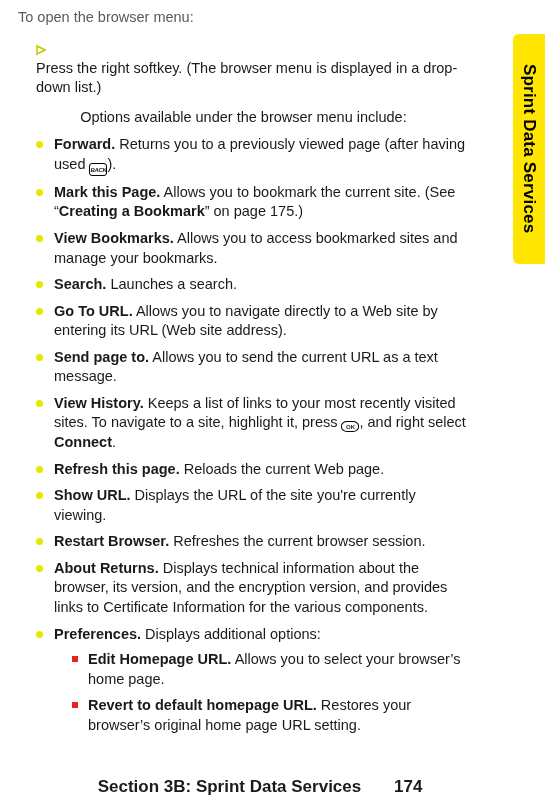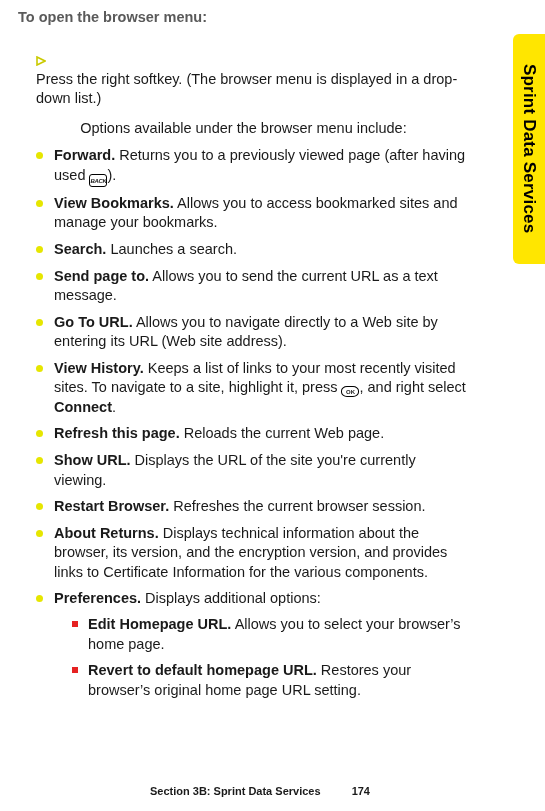--- a/index.html
+++ b/index.html
@@ -10,23 +10,23 @@
     line-height: 1.35;
     color: #1a1a1a;
     background: #fff;
     position: relative;
   }
   .page {
     padding: 8px 34px 0 18px;
     width: 503px;
   }
   .heading {
-    font-weight: 700;
+    font-weight: 400;
     color: #5a5a5a;
-    margin-bottom: 24px;
+    margin-bottom: 13px;
   }
   .step-row {
     display: flex;
     align-items: flex-start;
     margin: 0 0 10px 18px;
     flex-direction: column;
   }
   .step-marker {
     flex: 0 0 18px;
     color: #d0d000;
@@ -111,21 +111,21 @@
     font-size: 17px;
     letter-spacing: 0.2px;
     color: #000;
   }
   .footer {
     position: absolute;
     bottom: 12px;
     left: 0;
     width: 520px;
     text-align: center;
-    font-size: 11px;
+    font-size: 17px;
   }
   .footer .section-label { font-weight: 700; }
   .footer .page-num { font-weight: 700; margin-left: 28px; }
 </style>
 </head>
 <body>
 
 <div class="page">
 
   <div class="heading">To open the browser menu:</div>
@@ -139,30 +139,33 @@
     <span class="step-text">Press the right softkey. (The browser menu is displayed in a drop-down list.)</span>
   </div>
 
   <div class="para">Options available under the browser menu include:</div>
 
   <ul class="menu">
     <li>
       <span class="b">Forward.</span><span> Returns you to a previously viewed page (after having used </span><span class="key-back">BACK</span><span>).</span>
     </li>
     <li>
+      <span class="b">Mark this Page.</span><span> Allows you to bookmark the current site. (See “</span><span class="b">Creating a Bookmark</span><span>” on page 175.)</span>
+    </li>
+    <li>
       <span class="b">View Bookmarks.</span><span> Allows you to access bookmarked sites and manage your bookmarks.</span>
     </li>
     <li>
       <span class="b">Search.</span><span> Launches a search.</span>
     </li>
     <li>
+      <span class="b">Go To URL.</span><span> Allows you to navigate directly to a Web site by entering its URL (Web site address).</span>
+    </li>
+    <li>
       <span class="b">Send page to.</span><span> Allows you to send the current URL as a text message.</span>
-    </li>
-    <li>
-      <span class="b">Go To URL.</span><span> Allows you to navigate directly to a Web site by entering its URL (Web site address).</span>
     </li>
     <li>
       <span class="b">View History.</span><span> Keeps a list of links to your most recently visited sites. To navigate to a site, highlight it, press </span><span class="key-ok">OK</span><span>, and right select </span><span class="b">Connect</span><span>.</span>
     </li>
     <li>
       <span class="b">Refresh this page.</span><span> Reloads the current Web page.</span>
     </li>
     <li>
       <span class="b">Show URL.</span><span> Displays the URL of the site you're currently viewing.</span>
     </li>

